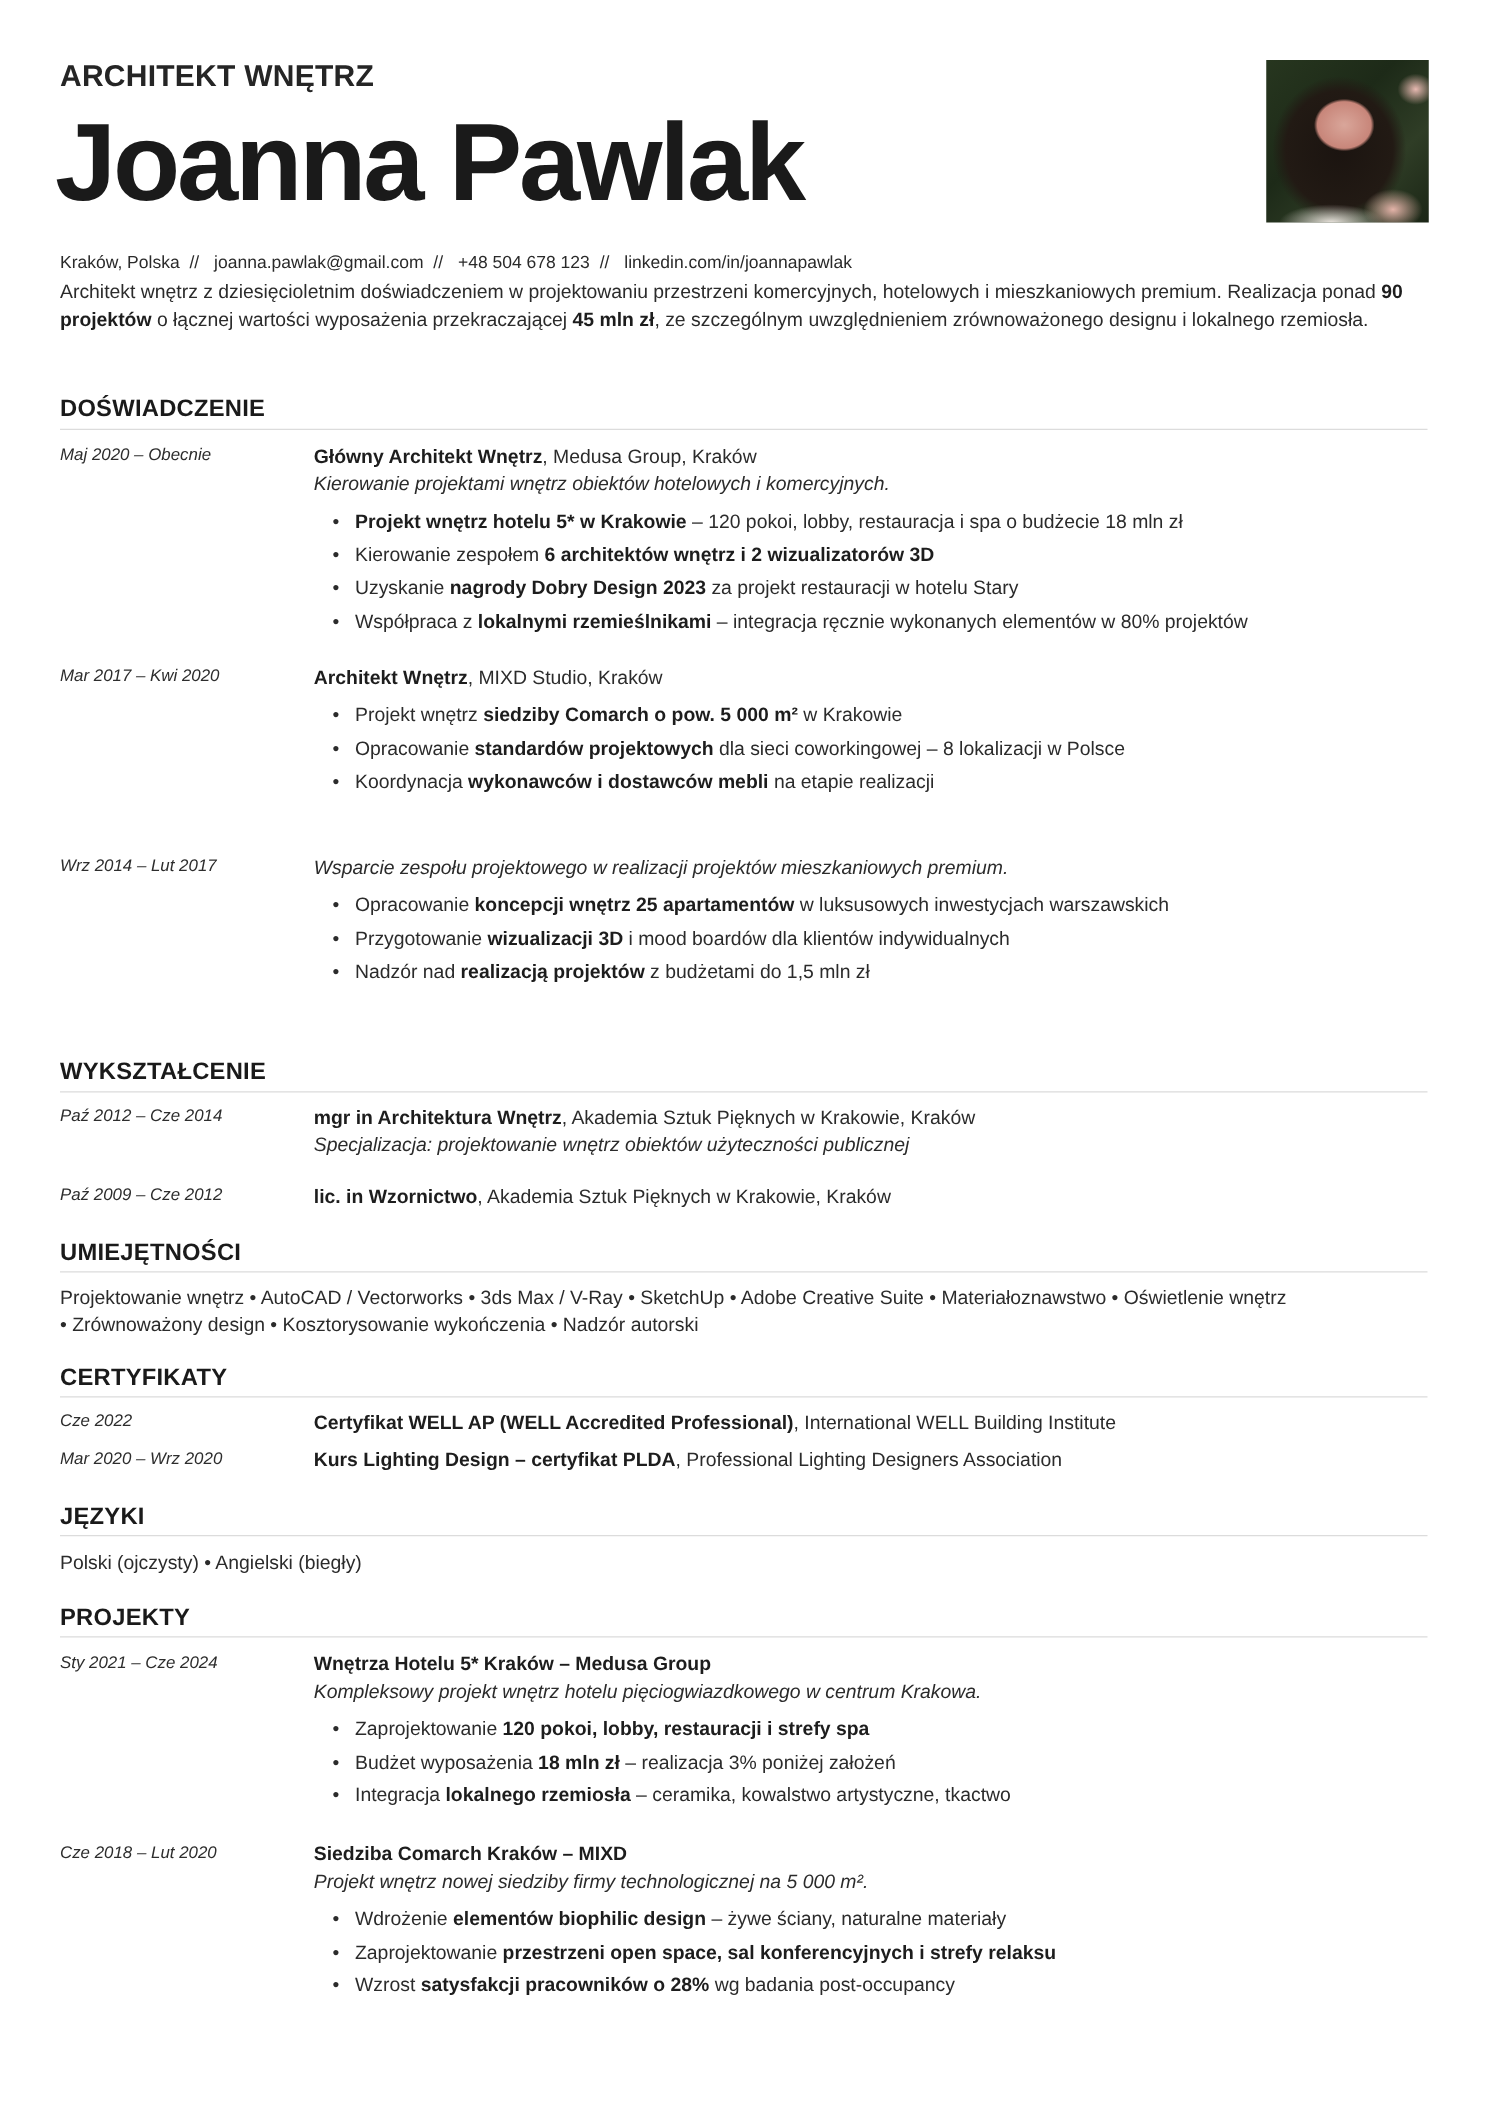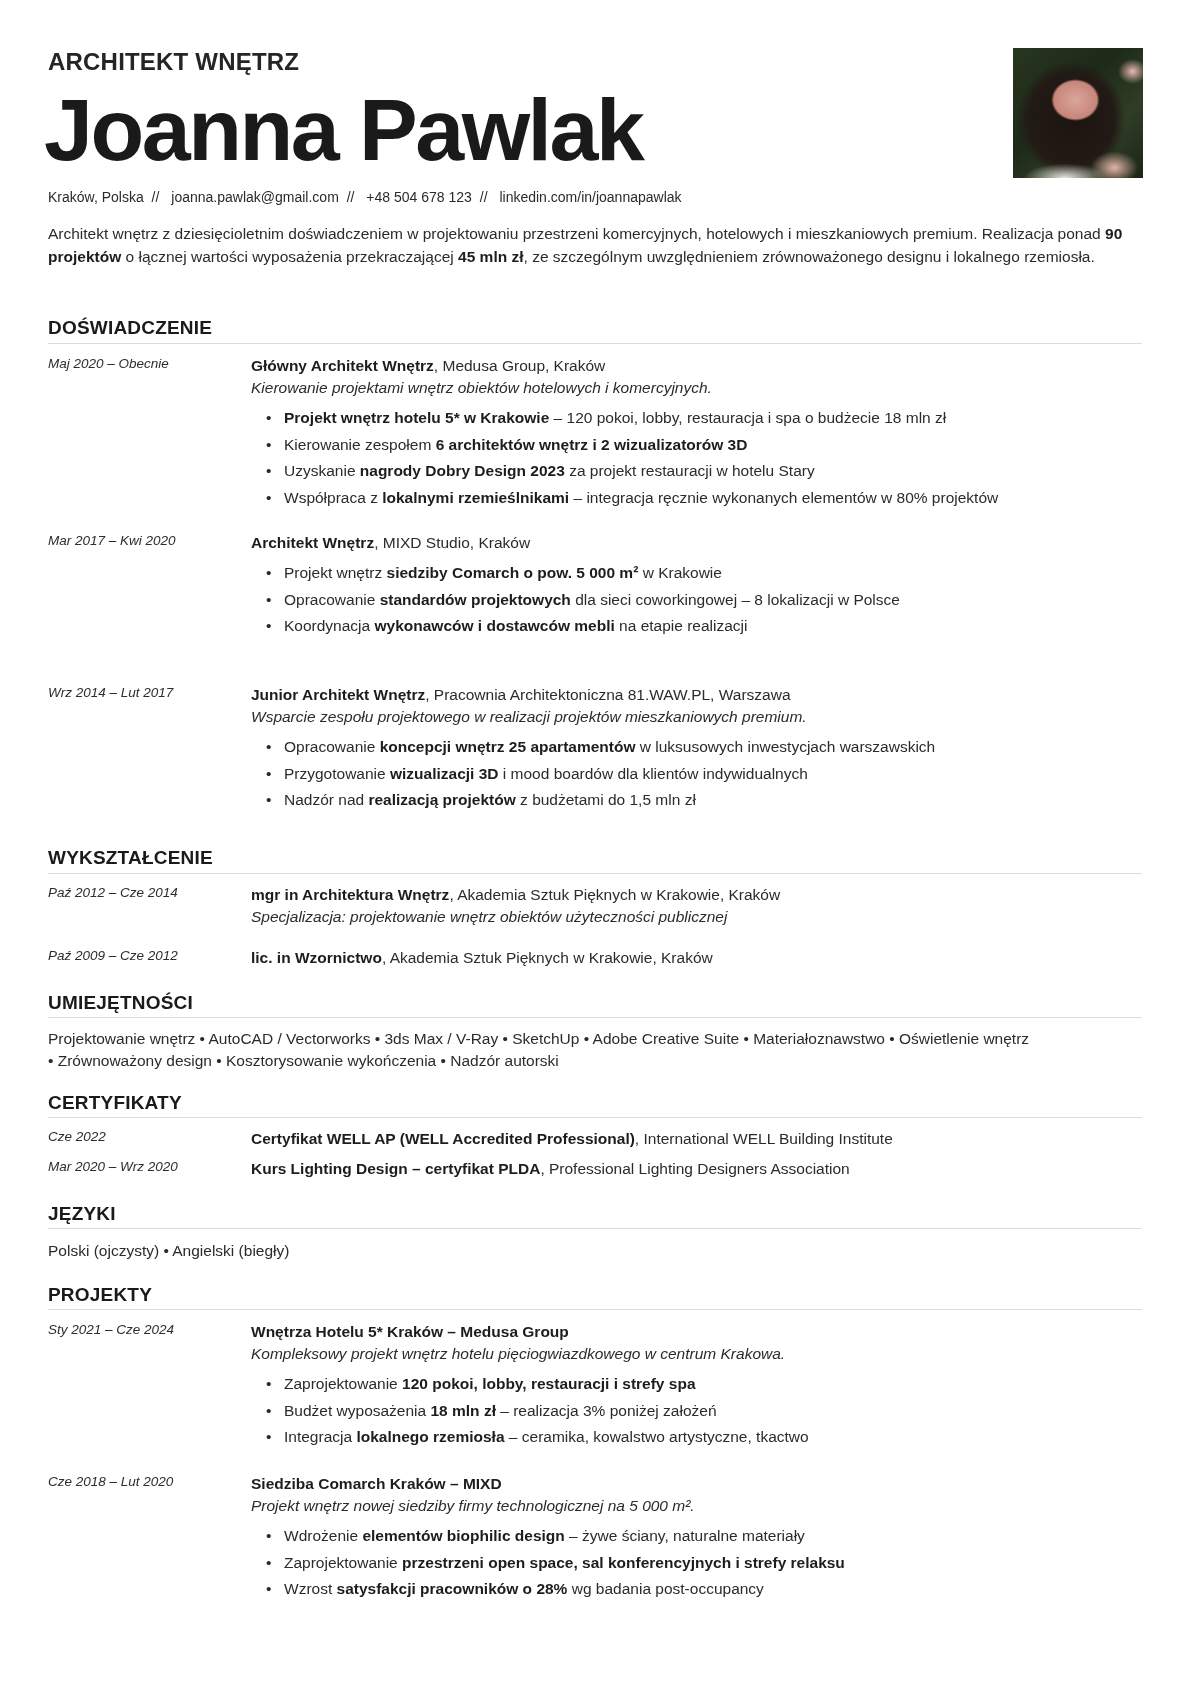--- a/index.html
+++ b/index.html
@@ -9,21 +9,21 @@
 
   .job-title { position: absolute; top: 48px; left: 0; font-size: 24px; font-weight: bold; color: #252525; letter-spacing: 0.2px; }
   .name { position: absolute; top: 86px; left: -4px; font-size: 88px; font-weight: bold; color: #1a1a1a; letter-spacing: -2.5px; line-height: 1; }
   .photo { position: absolute; top: 48px; left: 965px; width: 130px; height: 130px; overflow: hidden;
            background: radial-gradient(ellipse 30% 26% at 48% 40%, #d9a69a 0%, #c8867a 55%, transparent 62%),
                        radial-gradient(ellipse 26% 18% at 78% 92%, #e3b3a8 0%, transparent 70%),
                        radial-gradient(ellipse 40% 14% at 40% 100%, #e8e2dc 0%, transparent 80%),
                        radial-gradient(ellipse 55% 60% at 45% 55%, #1b1410 0%, #221a14 60%, transparent 75%),
                        radial-gradient(ellipse 14% 12% at 92% 18%, #e7b9b1 0%, transparent 80%),
                        linear-gradient(135deg, #27361f 0%, #1d2a18 40%, #2f3d26 70%, #1b2616 100%); }
-  .contact { position: absolute; top: 189px; left: 0; font-size: 14px; color: #2a2a2a; white-space: nowrap; }
+  .contact { position: absolute; top: 201px; left: 0; font-size: 14px; color: #2a2a2a; white-space: nowrap; }
   .contact .sep { margin: 0 8px 0 4px; }
 
   .summary { position: absolute; top: 223px; left: 0; width: 1094px; font-size: 15.5px; line-height: 22.5px; color: #2b2b2b; }
   b { font-weight: bold; color: #1d1d1d; }
 
   .section-title { position: absolute; left: 0; font-size: 19px; font-weight: bold; color: #1a1a1a; letter-spacing: 0.2px; }
   .rule { position: absolute; left: 0; width: 1094px; height: 1px; background: #dcdcdc; }
 
   .entry { position: absolute; left: 0; width: 1094px; }
   .entry .date { position: absolute; left: 0; top: 0; font-size: 13.5px; font-style: italic; color: #2d2d2d; }
@@ -82,21 +82,20 @@
         <li><span>Projekt wnętrz </span><b>siedziby Comarch o pow. 5 000 m²</b><span> w Krakowie</span></li>
         <li><span>Opracowanie </span><b>standardów projektowych</b><span> dla sieci coworkingowej – 8 lokalizacji w Polsce</span></li>
         <li><span>Koordynacja </span><b>wykonawców i dostawców mebli</b><span> na etapie realizacji</span></li>
       </ul>
     </div>
   </div>
 
   <div class="entry" style="top:684px">
     <div class="date" style="top:1px">Wrz 2014 – Lut 2017</div>
     <div class="body">
-      <div class="head"><b>Junior Architekt Wnętrz</b><span>, Pracownia Architektoniczna 81.WAW.PL, Warszawa</span></div>
       <div class="desc">Wsparcie zespołu projektowego w realizacji projektów mieszkaniowych premium.</div>
       <ul>
         <li><span>Opracowanie </span><b>koncepcji wnętrz 25 apartamentów</b><span> w luksusowych inwestycjach warszawskich</span></li>
         <li><span>Przygotowanie </span><b>wizualizacji 3D</b><span> i mood boardów dla klientów indywidualnych</span></li>
         <li><span>Nadzór nad </span><b>realizacją projektów</b><span> z budżetami do 1,5 mln zł</span></li>
       </ul>
     </div>
   </div>
 
   <div class="section-title" style="top:847px">WYKSZTAŁCENIE</div>

